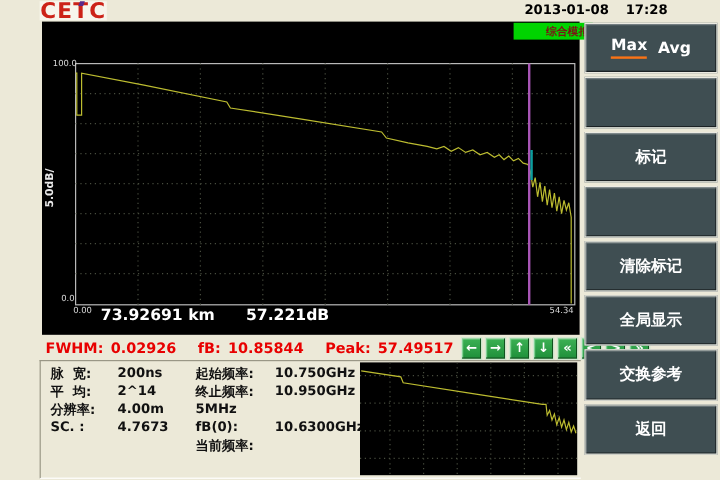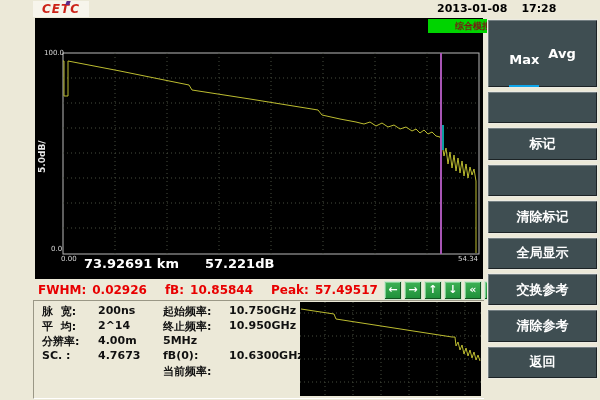--- a/index.html
+++ b/index.html
@@ -3,21 +3,21 @@
 <meta charset="utf-8">
 <style>
   html,body{margin:0;padding:0;background:#d8d4c4;}
   .screen{
     position:relative;width:600px;height:400px;background:#ece9d8;
     font-family:"DejaVu Sans","Liberation Sans",sans-serif;overflow:hidden;
   }
   
   .logo{position:absolute;left:33px;top:1px;width:56px;height:16px;background:#f7f5ec;
     display:flex;align-items:center;justify-content:center;}
-  .logo span{color:#cc2218;font-weight:bold;font-size:12px;letter-spacing:1px;font-style:italic;}
+  .logo span{color:#cc2218;font-weight:bold;font-size:18px;letter-spacing:1px;}
   .logo .accent{position:absolute;left:33px;top:0px;width:4px;height:4px;background:#5a2a8a;
     transform:skewX(-20deg);font-style:normal;letter-spacing:0;}
   .datetime{position:absolute;left:437px;top:2px;font-size:11px;font-weight:bold;color:#000;}
   .datetime span{margin-right:14px;}
   
   .blackpanel{position:absolute;left:35px;top:18px;width:448px;height:261px;background:#000;}
   .badge{position:absolute;left:428px;top:19px;width:42px;height:14px;background:#00d400;
     color:#7a1515;font-size:9px;font-weight:bold;display:flex;align-items:center;justify-content:center;padding-left:24px;}
   svg{position:absolute;}
   .grid{stroke:#474c3e;stroke-width:1;stroke-dasharray:1 3;fill:none;}
@@ -47,21 +47,21 @@
   .prow .plabel{width:56px;}
   .col2 .prow .plabel{width:66px;}
   .miniplot{position:absolute;left:300px;top:302px;width:181px;height:94px;background:#000;}
   
   .sidebar{position:absolute;left:487px;top:19px;width:111px;height:360px;
     display:flex;flex-direction:column;gap:3px;}
   .sbtn{flex:1;background:#3f4e52;border:1px solid #ecebe2;
     box-shadow:inset 1px 1px 0 rgba(255,255,255,.28),inset -1px -1px 0 rgba(0,0,0,.55);
     color:#fff;font-weight:bold;font-size:13px;display:flex;align-items:center;justify-content:center;
     cursor:pointer;}
-  .sbtn .maxu{border-bottom:2px solid #0ea5e9;margin-right:9px;padding-bottom:18px;margin-top:32px;}
+  .sbtn .maxu{border-bottom:2px solid #f97316;margin-right:9px;padding-bottom:1px;}
 </style>
 </head>
 <body>
 
 <div class="screen">
 
   <div class="logo">
     <span>CETC</span>
     <i class="accent"></i>
   </div>
@@ -155,17 +155,16 @@
     <div class="sbtn">
       <span class="maxu">Max</span>
       <span>Avg</span>
     </div>
     <div class="sbtn"></div>
     <div class="sbtn">标记</div>
     <div class="sbtn"></div>
     <div class="sbtn">清除标记</div>
     <div class="sbtn">全局显示</div>
     <div class="sbtn">交换参考</div>
-    <div class="sbtn">清除参考</div>
     <div class="sbtn">返回</div>
   </div>
 
 </div>
 
 </body></html>

